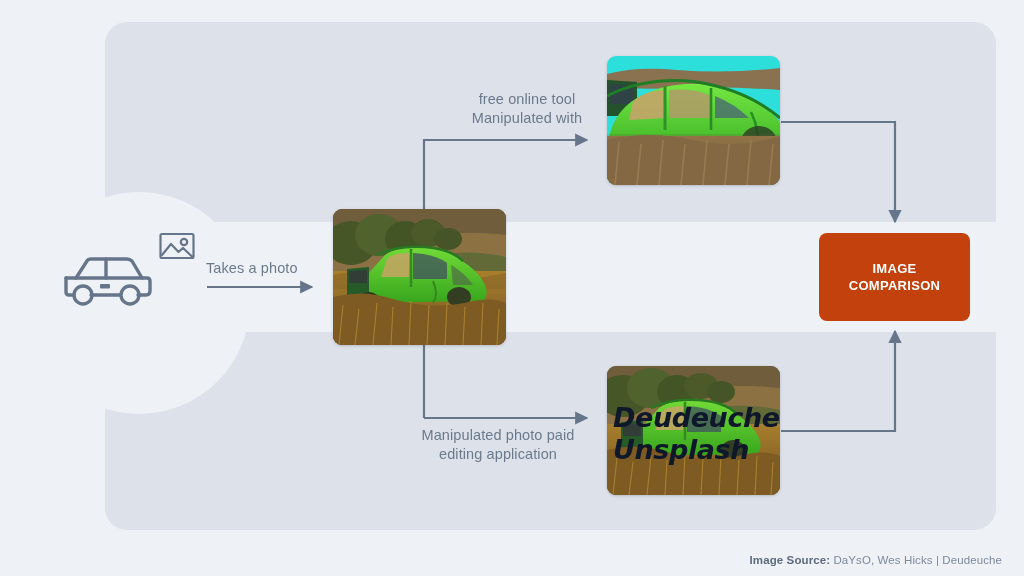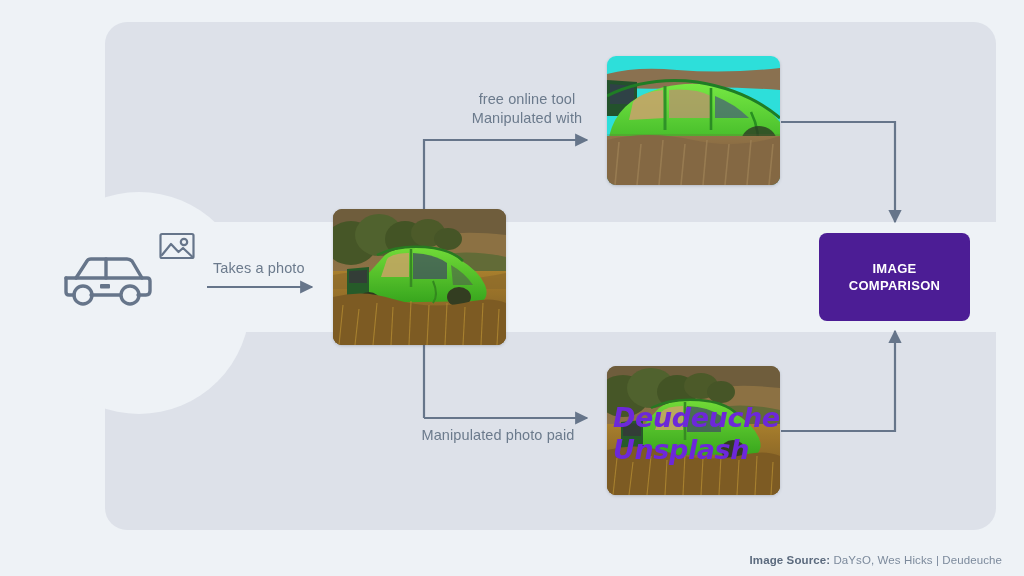--- a/index.html
+++ b/index.html
@@ -49,21 +49,21 @@
   }
 
   
   .label{
     position:absolute;
     color:#6b7a8c;
     font-size:14.5px;
     line-height:19px;
     letter-spacing:.1px;
   }
-  .lbl-takes{left:206px;top:259px;margin-left:7px;}
+  .lbl-takes{left:206px;top:259px;}
   .lbl-free{left:432px;top:90px;width:190px;text-align:center;}
   .lbl-paid{left:402px;top:426px;width:192px;text-align:center;}
 
   
   .wires{position:absolute;left:0;top:0;width:1024px;height:576px;}
 
   
   .photo{
     position:absolute;
     border-radius:9px;
@@ -73,36 +73,36 @@
   .photo svg{display:block;}
   .p-main{left:333px;top:209px;width:173px;height:136px;}
   .p-top{left:607px;top:56px;width:173px;height:129px;}
   .p-bottom{left:607px;top:366px;width:173px;height:129px;}
 
   
   .overlay-text{
     position:absolute;
     left:6px;top:36px;
     width:100%;
-    color:#6d28d9;
+    color:#0f172a;
     font-family:"DejaVu Sans", sans-serif;
     font-weight:bold;
     font-style:italic;
     font-size:27px;
     line-height:32px;
     letter-spacing:-.4px;
     pointer-events:none;
   }
 
   
   .compare-box{
     position:absolute;
     left:819px;top:233px;
     width:151px;height:88px;
-    background:#4c1d95;
+    background:#c2410c;
     border-radius:8px;
     display:flex;align-items:center;justify-content:center;
     text-align:center;
   }
   .compare-box span{
     color:#ffffff;
     font-size:13px;
     font-weight:bold;
     line-height:17px;
     letter-spacing:.3px;
@@ -150,20 +150,21 @@
 
   <div class="label lbl-takes">Takes a photo</div>
 
   <div class="label lbl-free">
     <div>free online tool</div>
     <div>Manipulated with</div>
   </div>
 
   <div class="label lbl-paid">
     <div>Manipulated photo paid</div>
+    <div>editing application</div>
   </div>
 
   <svg class="wires" viewBox="0 0 1024 576" width="1024" height="576">
     <defs>
       <marker id="arw" viewBox="0 0 10 10" refX="9" refY="5" markerWidth="6" markerHeight="6" orient="auto-start-reverse">
         <path d="M0,0 L10,5 L0,10 z" fill="#66758a"></path>
       </marker>
     </defs>
     <g stroke="#66758a" stroke-width="2.2" fill="none">
 

